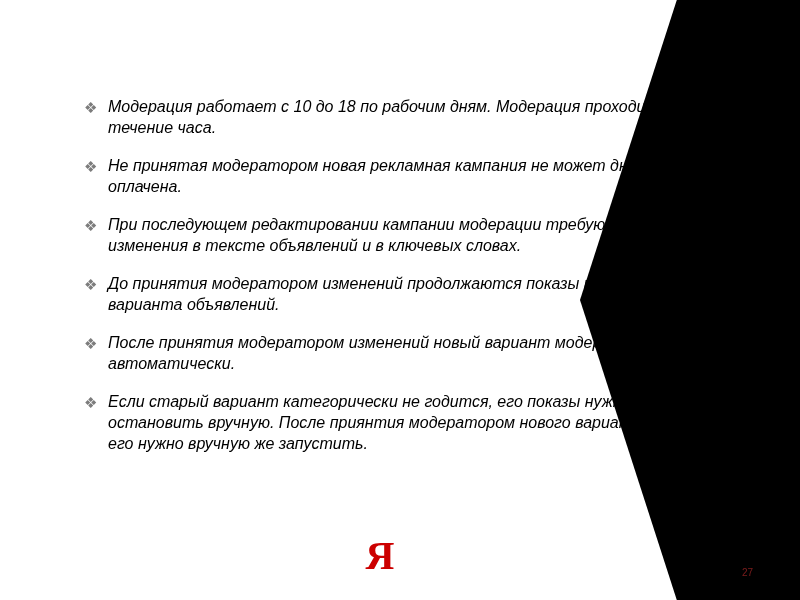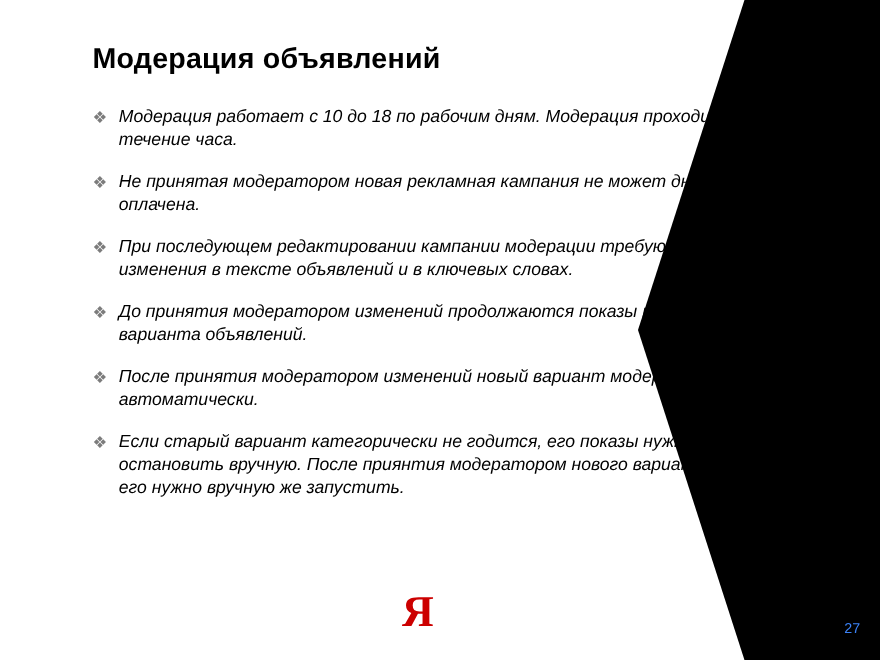--- a/index.html
+++ b/index.html
@@ -85,35 +85,33 @@
     font-family: "Liberation Serif", serif;
     font-size: 40px;
     font-weight: bold;
     color: #cc0000;
     line-height: 40px;
   }
   .page-number {
     position: absolute;
     right: 18px;
     bottom: 22px;
-    font-size: 13px;
-    color: #3b82f6;
-    text-align: right;
+    font-size: 10px;
+    color: #7f1d1d;
     width: 40px;
   }
 </style>
 </head>
 <body>
 
 <div class="slide">
 
   <div class="side-band"></div>
   <div class="side-band-inner"></div>
 
-  <div class="title">Модерация объявлений</div>
 
   <div class="bullets">
 
     <div class="bullet">
       <span class="bullet-marker">❖</span>
       <span class="bullet-text">Модерация работает с 10 до 18 по рабочим дням. Модерация проходит в течение часа.</span>
     </div>
 
     <div class="bullet">
       <span class="bullet-marker">❖</span>

